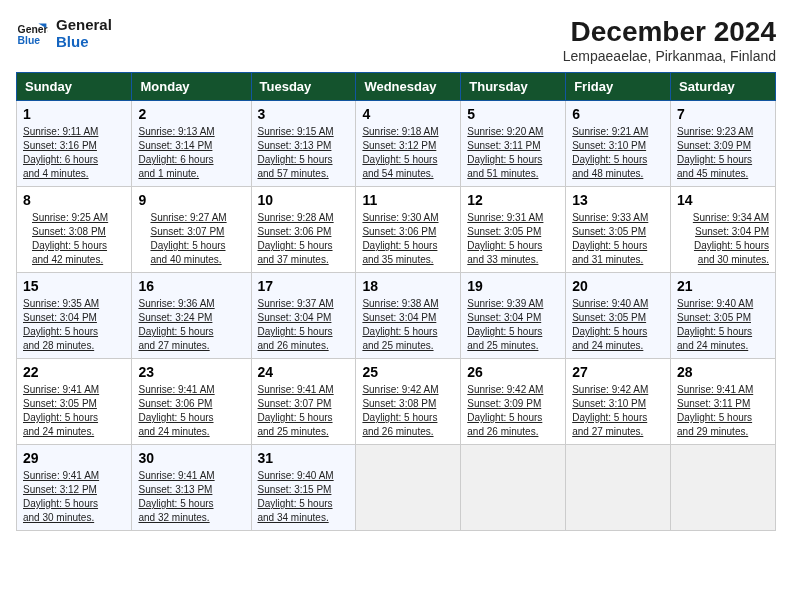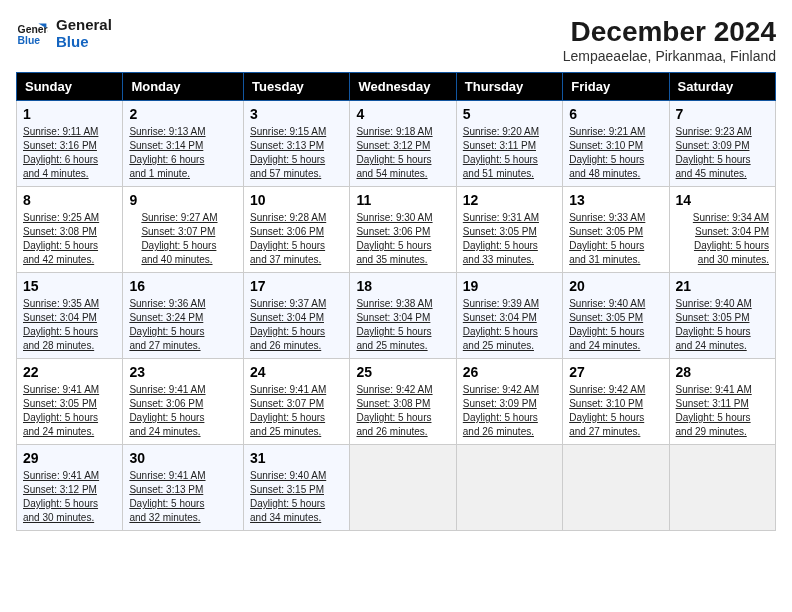--- a/index.html
+++ b/index.html
@@ -36,21 +36,21 @@
     .location-title {
       font-size: 14px;
       color: #333;
     }
     table {
       width: 100%;
       border-collapse: collapse;
       font-size: 11px;
     }
     thead tr {
-      background-color: #000000;
+      background-color: #14532d;
       color: white;
     }
     thead th {
       padding: 6px 8px;
       text-align: left;
       font-size: 13px;
       font-weight: bold;
       border: 1px solid #1155a0;
     }
     tbody tr {
@@ -165,21 +165,21 @@
           <span class="day-number">7</span>
           <div class="day-info" style="white-space: pre-line;">Sunrise: 9:23 AM
 Sunset: 3:09 PM
 Daylight: 5 hours
 and 45 minutes.</div>
         </td>
       </tr>
       <tr>
         <td>
           <span class="day-number">8</span>
-          <div class="day-info" style="white-space: pre-line;">Sunrise: 9:25 AM
+          <div class="day-info" style="white-space: pre-line; margin-left: 9px;">Sunrise: 9:25 AM
 Sunset: 3:08 PM
 Daylight: 5 hours
 and 42 minutes.</div>
         </td>
         <td>
           <span class="day-number">9</span>
           <div class="day-info" style="white-space: pre-line; margin-left: 12px;">Sunrise: 9:27 AM
 Sunset: 3:07 PM
 Daylight: 5 hours
 and 40 minutes.</div>

